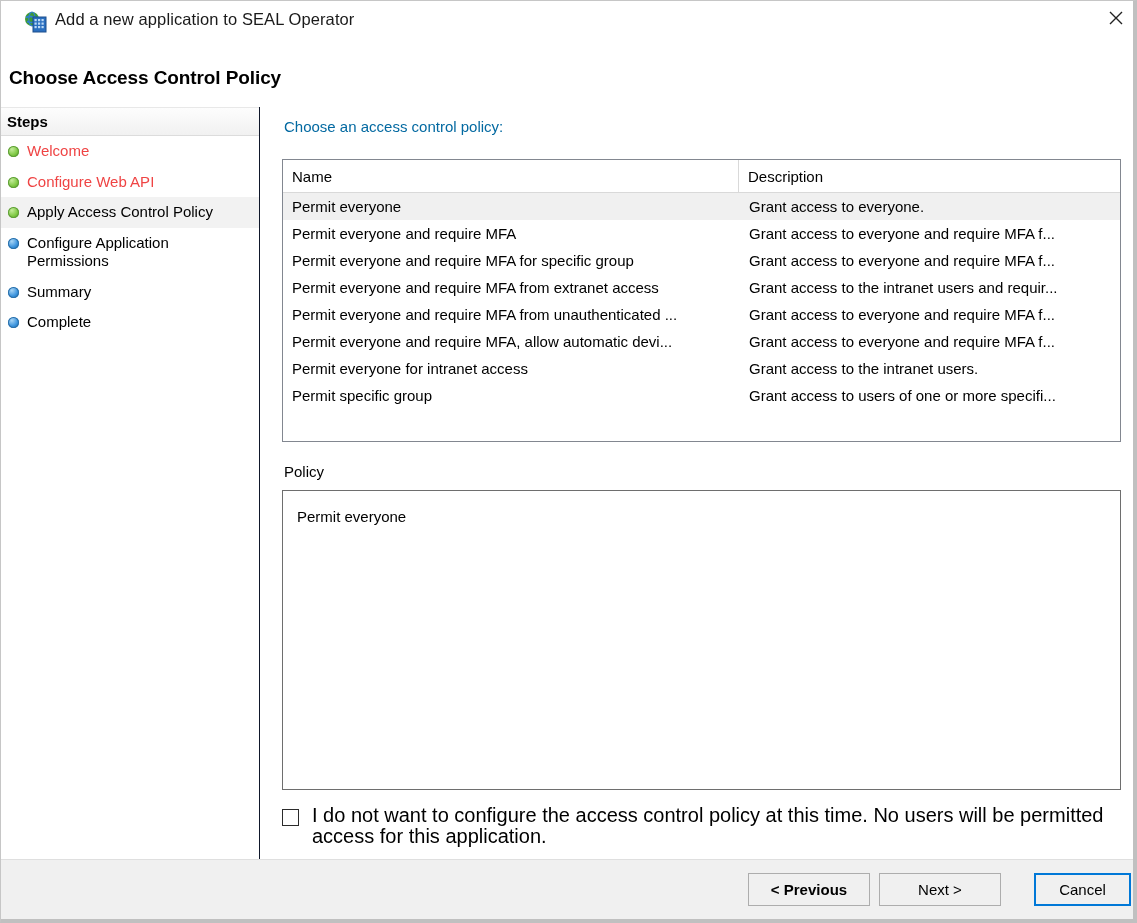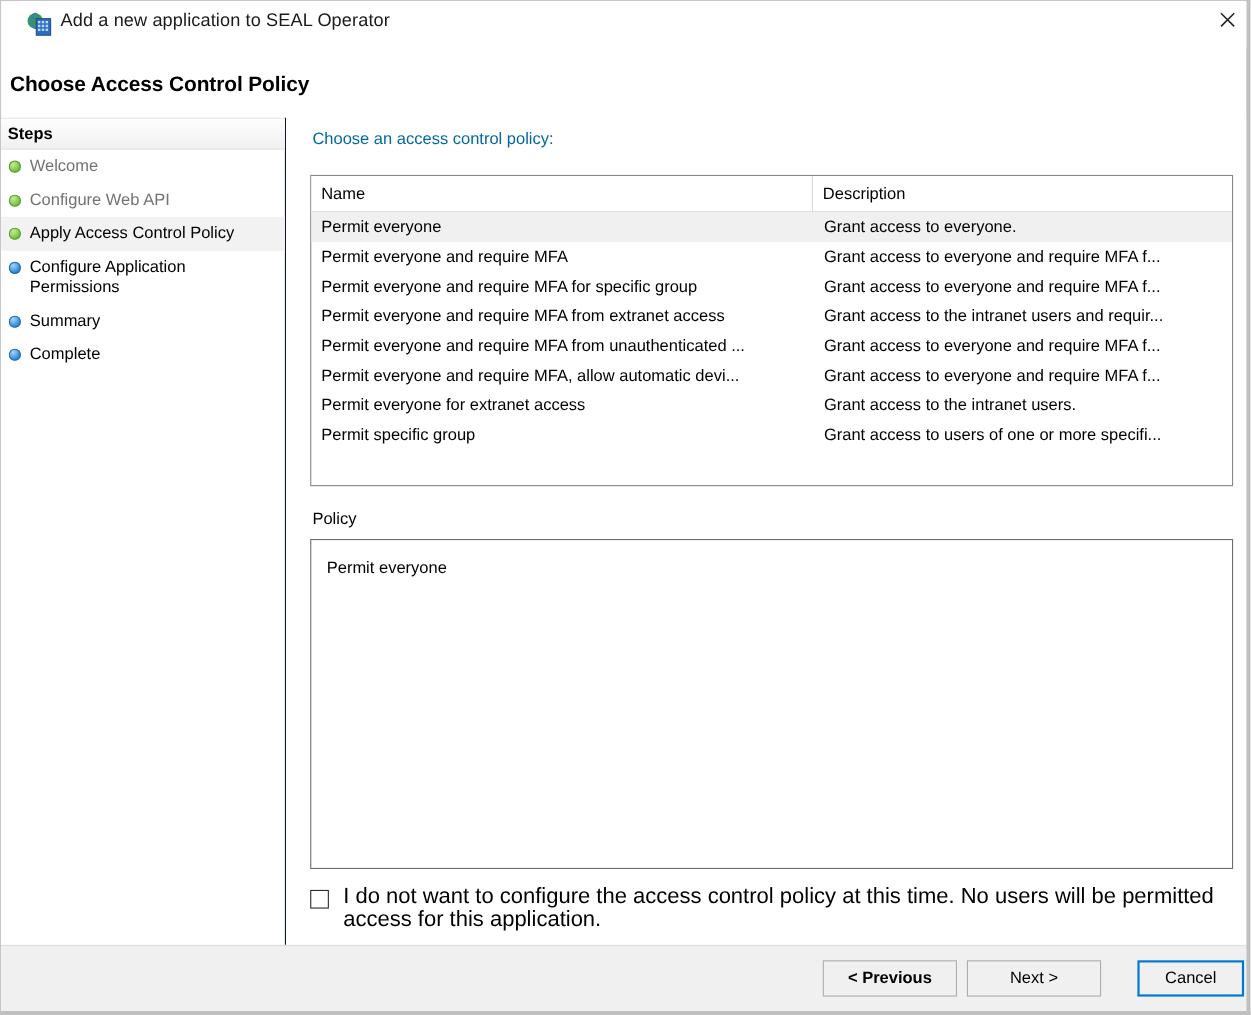--- a/index.html
+++ b/index.html
@@ -128,21 +128,21 @@
   .step-bullet.todo {
     background: radial-gradient(circle at 35% 30%, #a8d5f5 0%, #3b93dd 55%, #1565a8 100%);
     box-shadow: 0 0 0 1px #2a6fa8 inset;
   }
   .step-label {
     font-size: 15px;
     line-height: 18.5px;
     color: #000000;
     max-width: 215px;
   }
-  .step-label.link { color: #737373; }
+  .step-label.link { color: #ef4444; }
 
   
   #main {
     position: absolute;
     left: 259px; top: 0;
     right: 0; bottom: 0;
     background: #ffffff;
   }
 
   #choose-label {
@@ -380,21 +380,21 @@
         </div>
         <div class="row">
           <div class="cell name">Permit everyone and require MFA from unauthenticated ...</div>
           <div class="cell desc">Grant access to everyone and require MFA f...</div>
         </div>
         <div class="row">
           <div class="cell name">Permit everyone and require MFA, allow automatic devi...</div>
           <div class="cell desc">Grant access to everyone and require MFA f...</div>
         </div>
         <div class="row">
-          <div class="cell name">Permit everyone for extranet access</div>
+          <div class="cell name">Permit everyone for intranet access</div>
           <div class="cell desc">Grant access to the intranet users.</div>
         </div>
         <div class="row">
           <div class="cell name">Permit specific group</div>
           <div class="cell desc">Grant access to users of one or more specifi...</div>
         </div>
       </div>
 
       <div id="policy-caption">Policy</div>
 

